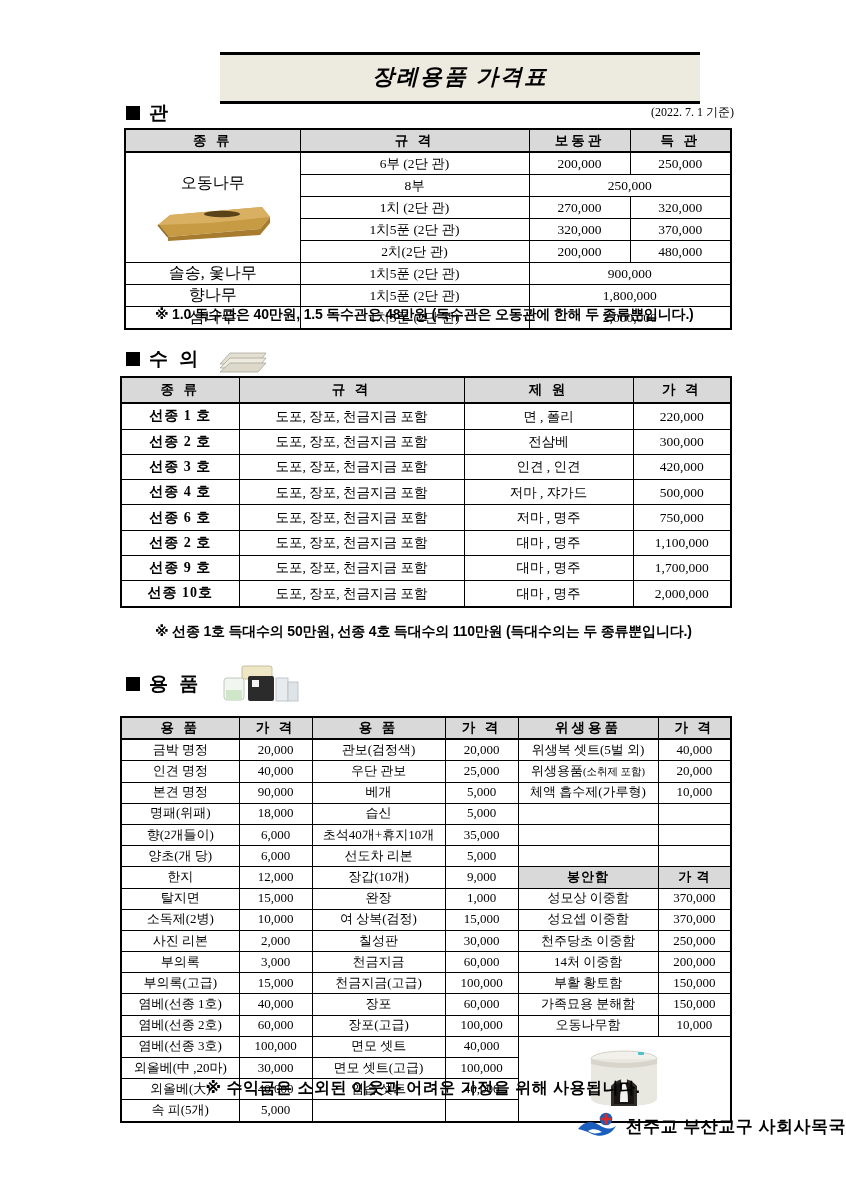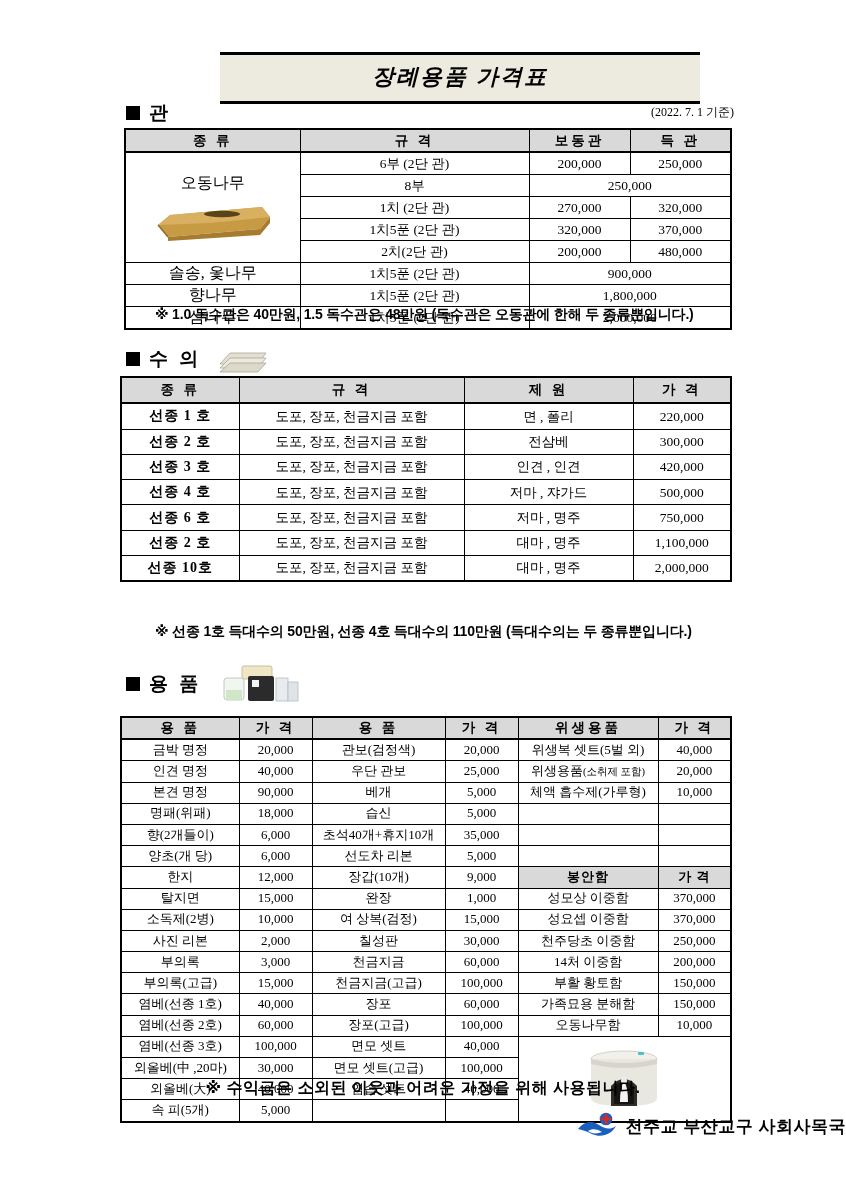--- a/index.html
+++ b/index.html
@@ -299,20 +299,26 @@
         <td class="c1">선종 6 호</td>
         <td>도포, 장포, 천금지금 포함</td>
         <td>저마 , 명주</td>
         <td>750,000</td>
       </tr>
       <tr>
         <td class="c1">선종 2 호</td>
         <td>도포, 장포, 천금지금 포함</td>
         <td>대마 , 명주</td>
         <td>1,100,000</td>
+      </tr>
+      <tr>
+        <td class="c1">선종 9 호</td>
+        <td>도포, 장포, 천금지금 포함</td>
+        <td>대마 , 명주</td>
+        <td>1,700,000</td>
       </tr>
       <tr>
         <td class="c1">선종 10호</td>
         <td>도포, 장포, 천금지금 포함</td>
         <td>대마 , 명주</td>
         <td>2,000,000</td>
       </tr>
     </tbody>
 </table>
 

